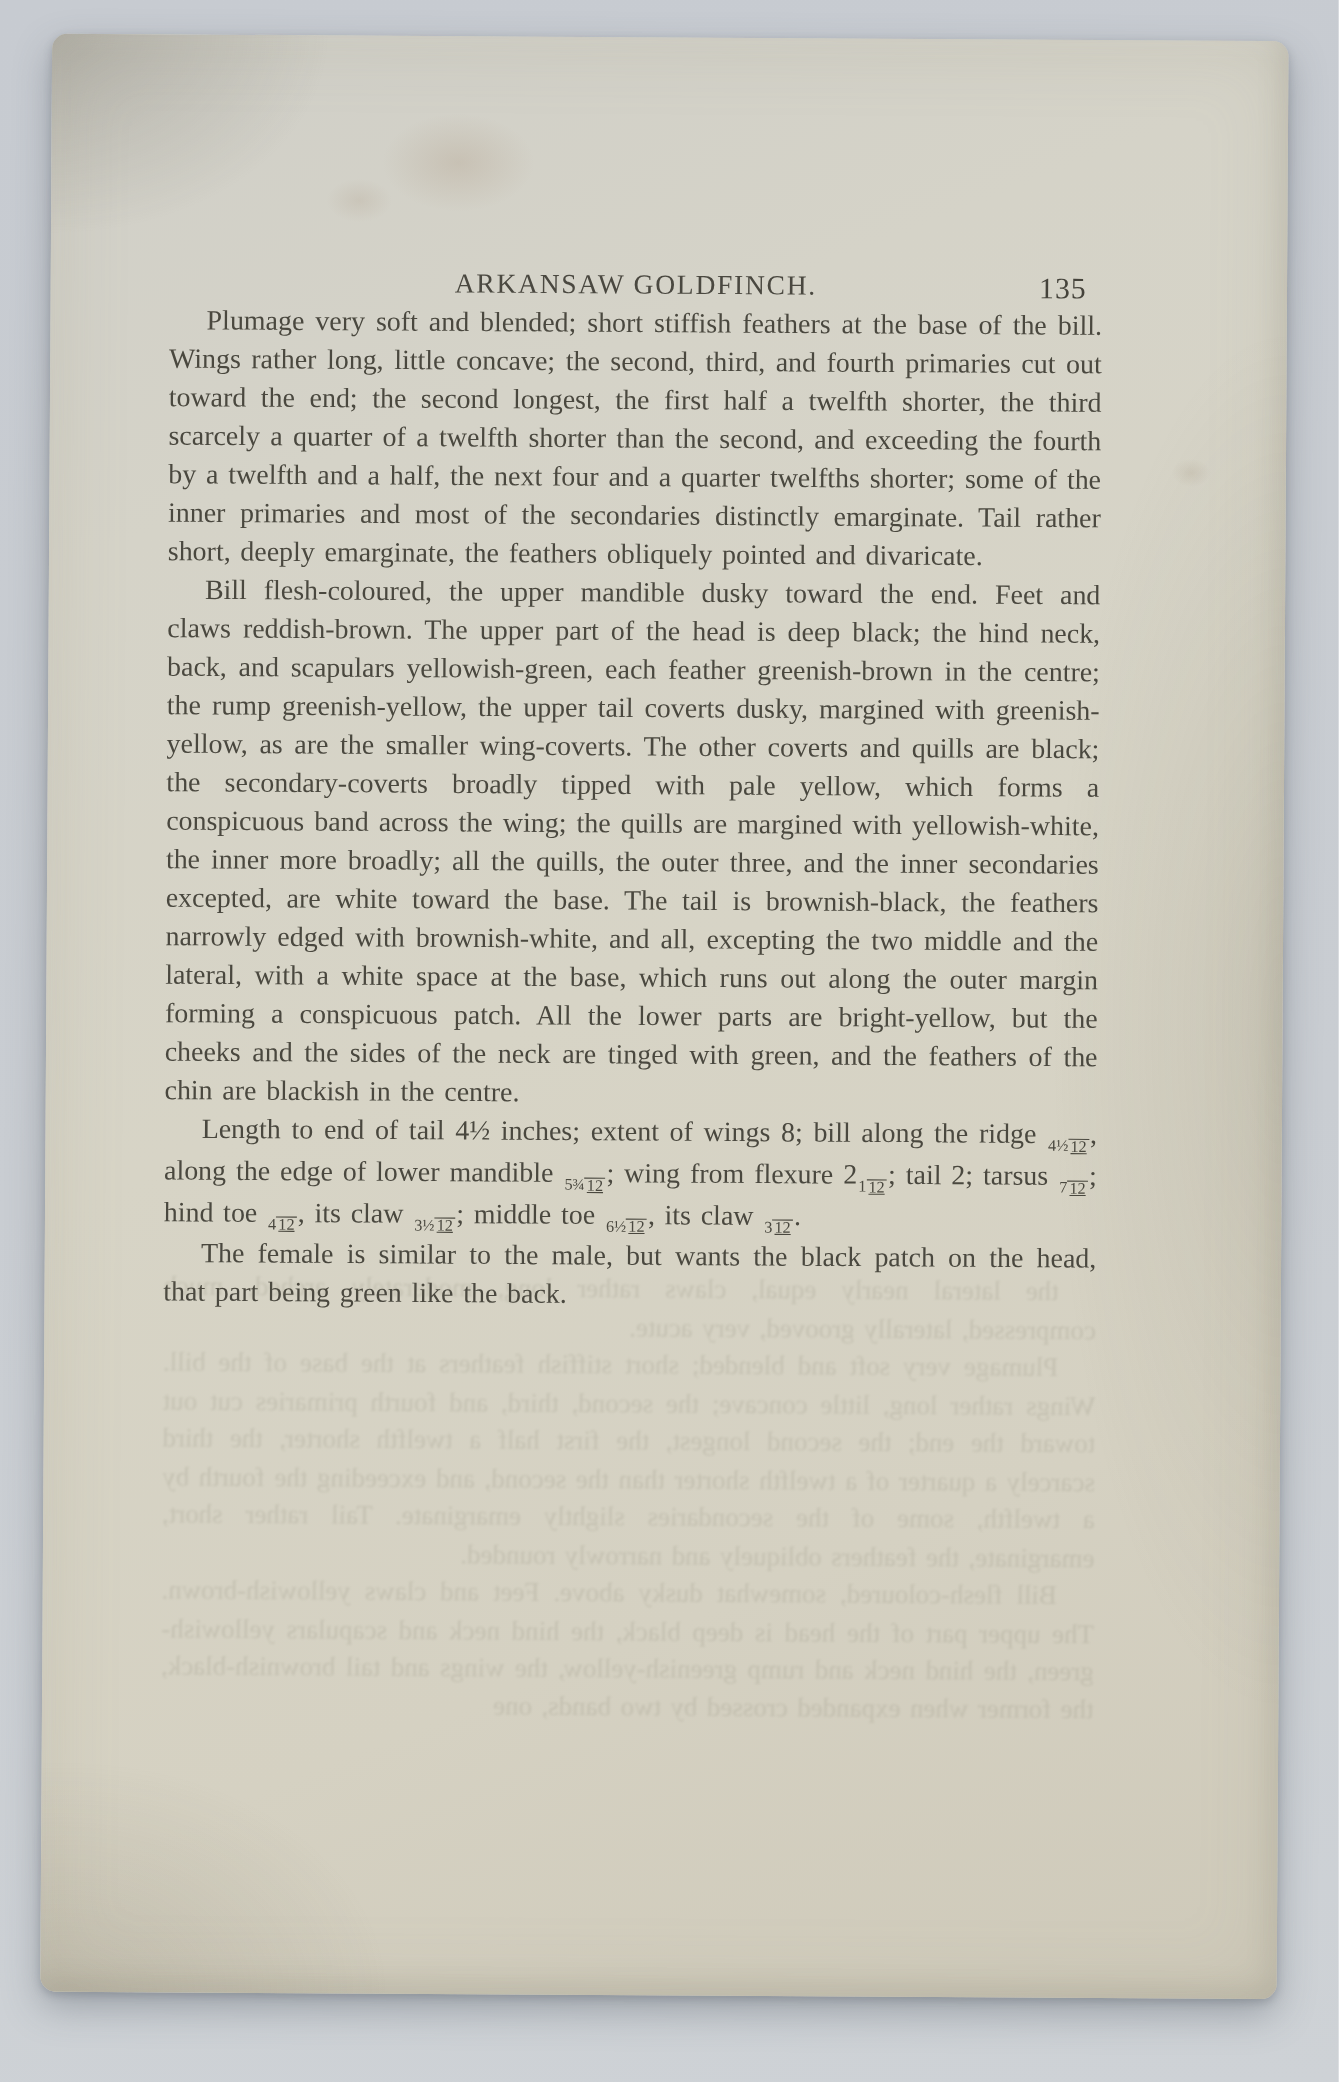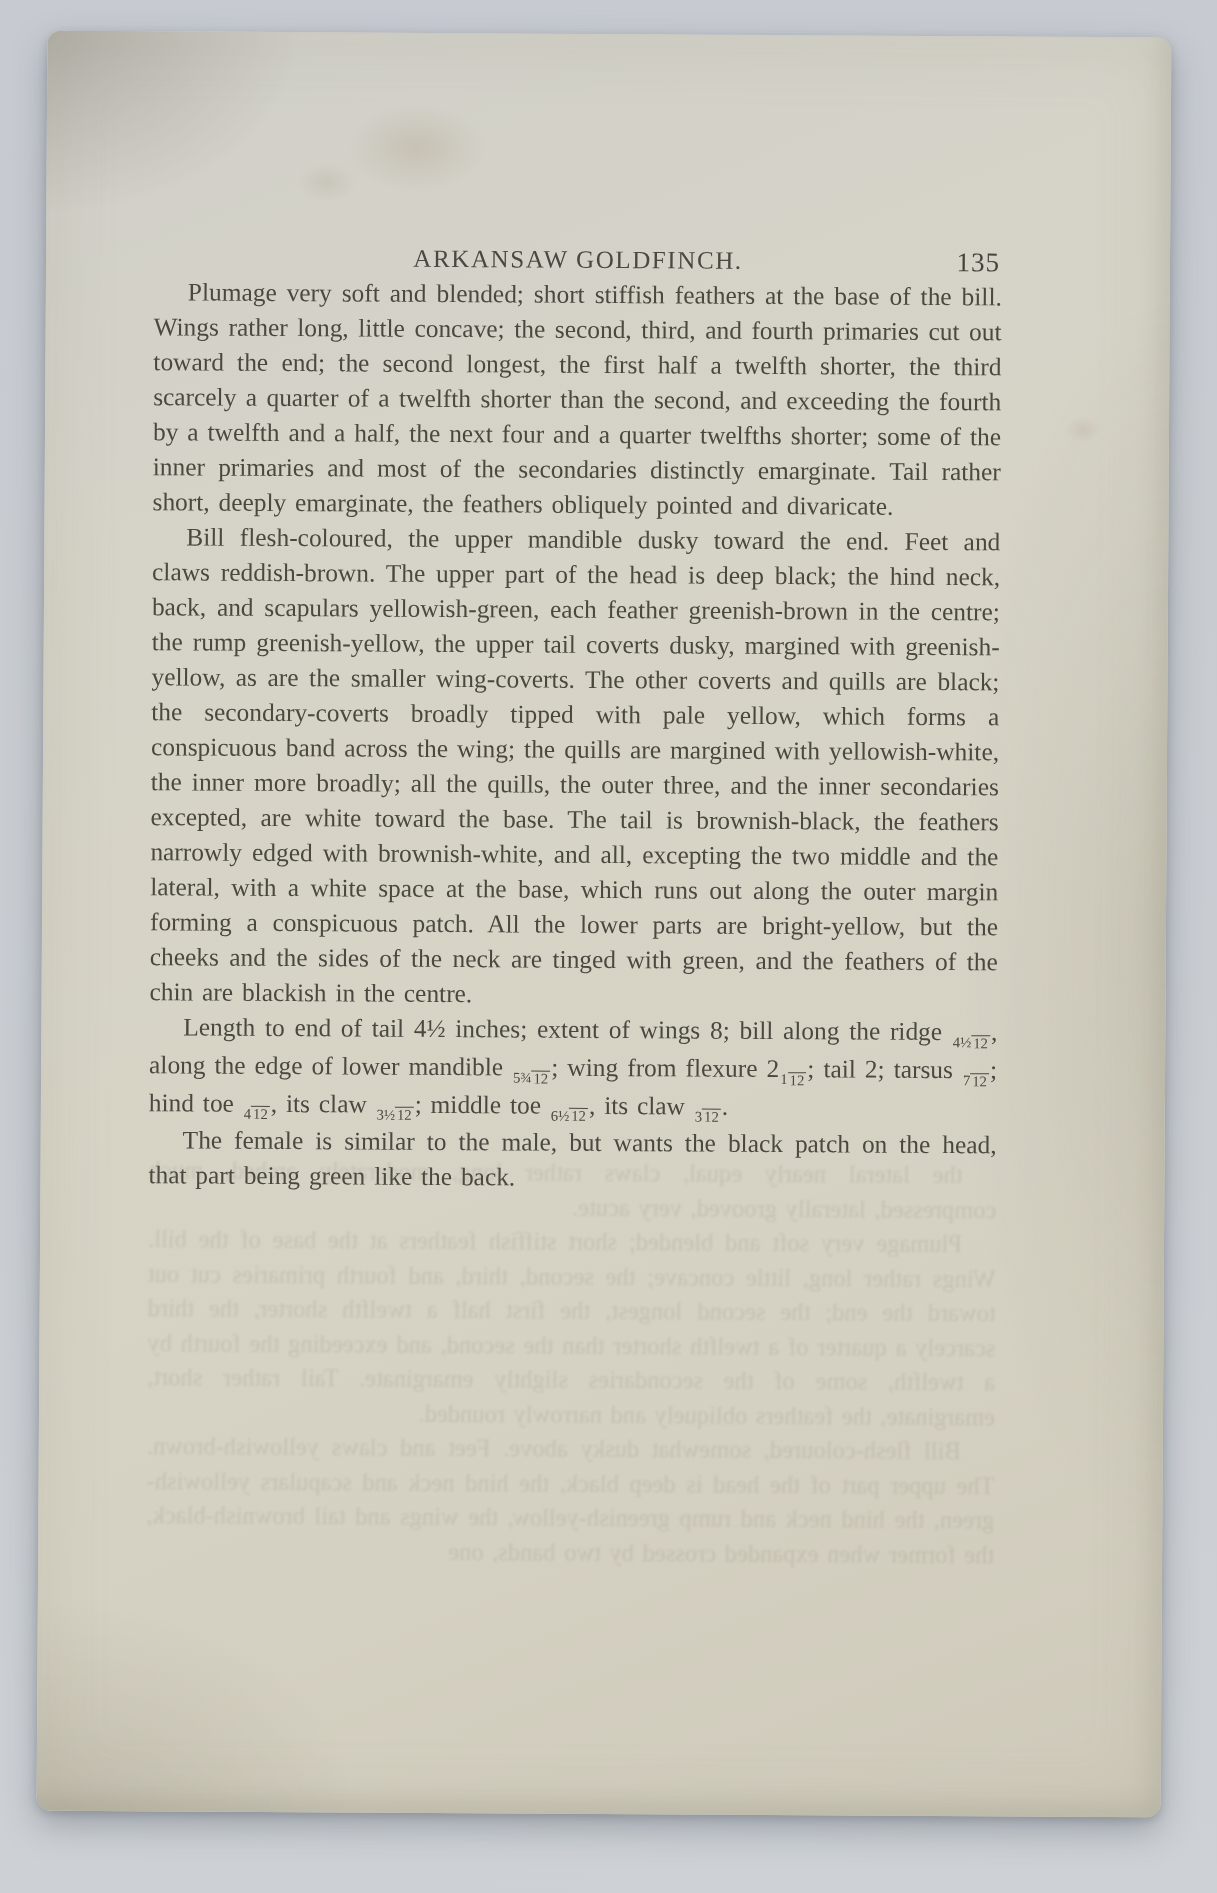--- a/index.html
+++ b/index.html
@@ -36,34 +36,34 @@
     position:absolute;left:108px;top:0;width:848px;color:#45433b;
   }
   .header-row{
     position:absolute;left:0;top:212px;width:100%;height:36px;
   }
   .running-title{
     text-align:center;font-size:25px;letter-spacing:1.6px;color:#4a4840;
     font-variant:normal;
   }
   .page-number{
-    position:absolute;right:2px;top:-1px;font-size:27px;color:#45433b;letter-spacing:1px;
+    position:absolute;right:14px;top:-1px;font-size:27px;color:#45433b;letter-spacing:1px;
   }
   .body-text{
     position:absolute;left:0;top:243px;width:100%;
     font-size:25.4px;line-height:35px;text-align:justify;
     color:#4a483f;word-spacing:2.5px;
   }
   .para{margin:0;text-indent:34px;}
   .frac{
     display:inline-flex;flex-direction:row;align-items:center;
     vertical-align:-0.5em;font-size:0.58em;line-height:1.08;
     text-indent:0;margin:0 1px;
   }
-  .frac .den{border-top:1.2px solid currentColor;padding:0 2px;}
+  .frac .den{border-top:1.2px solid currentColor;padding:0 2px;text-decoration:underline;}
   .ghost{
     position:absolute;left:0;top:1122px;width:100%;
     transform:scaleX(-1);
     opacity:0.16;filter:blur(1.1px);
     color:#6e6c59;font-size:24.5px;line-height:34.5px;text-align:justify;
     word-spacing:2.5px;
   }
   .ghost .para{margin:0;text-indent:34px;}
 </style>
 </head>

